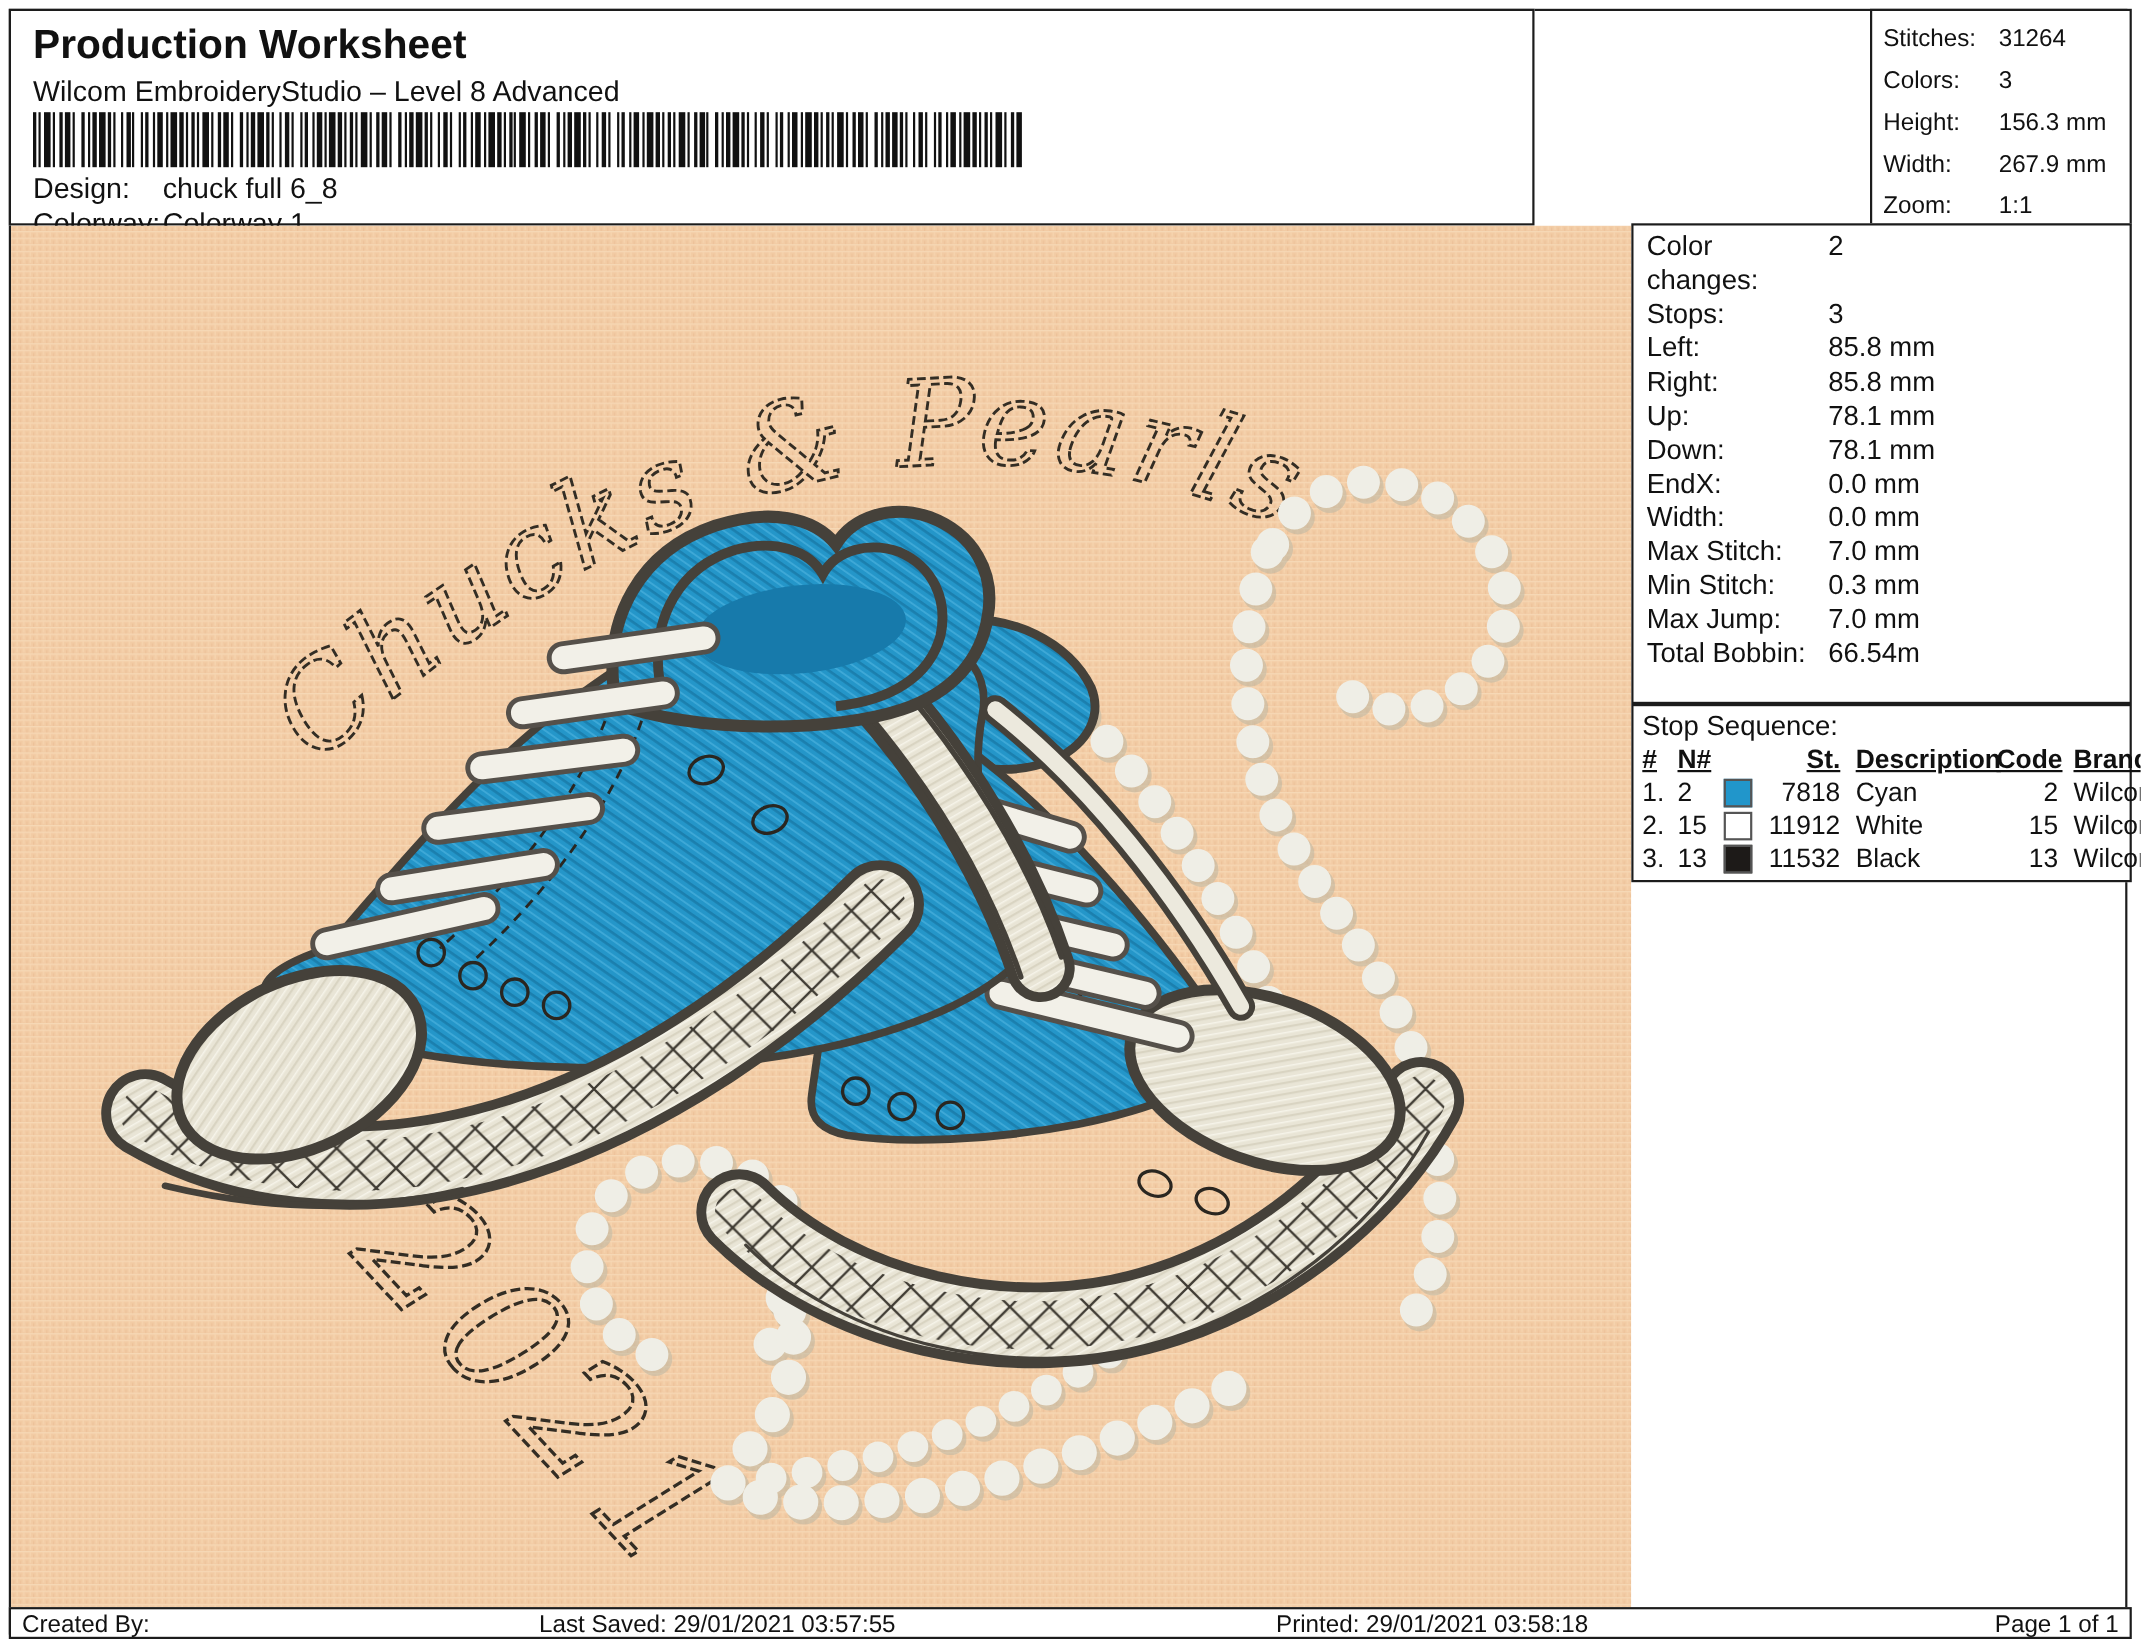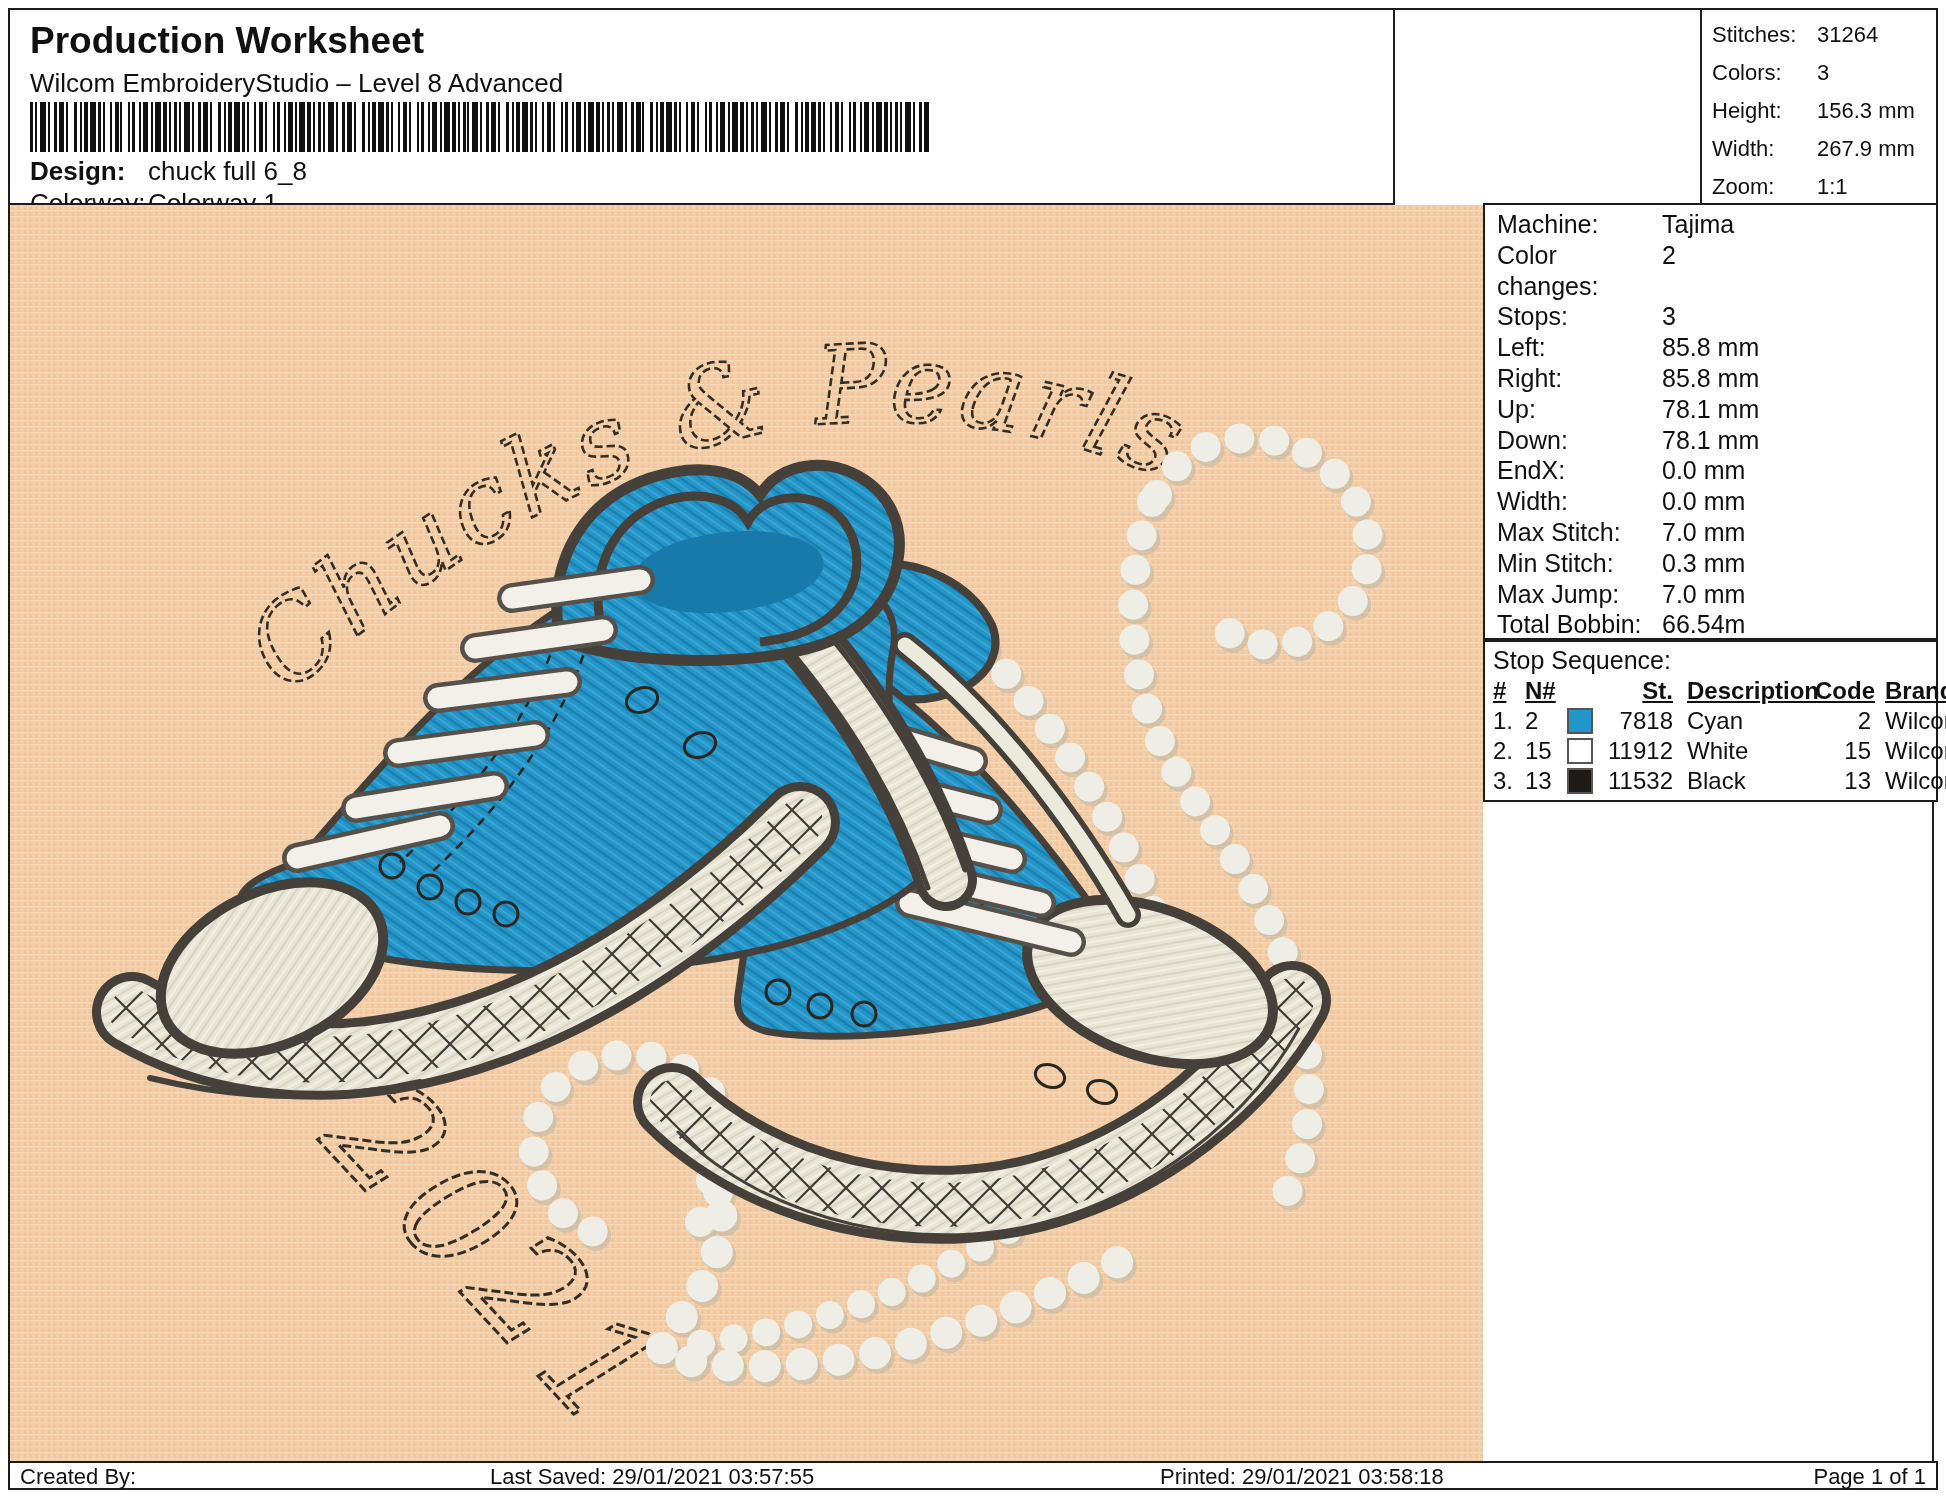--- a/index.html
+++ b/index.html
@@ -9,21 +9,21 @@
   
   .header-box{left:8px;top:8px;width:1387px;height:197px;border:2px solid #1c1c1c;box-sizing:border-box;background:#fff;}
   .title{left:20px;top:10px;font-size:37px;font-weight:bold;letter-spacing:0px;}
   .subtitle{left:20px;top:58px;font-size:26px;}
   .barcode{left:20px;top:92px;width:900px;height:50px;display:flex;align-items:stretch;}
   .barcode div{height:100%;}
   .kvrow{font-size:26px;display:flex;}
   .kvrow .k{display:inline-block;}
   .kvrow .v{display:inline-block;}
   .design-row{left:20px;top:146px;}
-  .design-row .k{width:118px;font-weight:bold;}
+  .design-row .k{width:118px;}
   .colorway-row{left:20px;top:178px;}
   .colorway-row .k{width:118px;}
   
   .summary-box{left:1700px;top:8px;width:238px;height:197px;border:2px solid #1c1c1c;box-sizing:border-box;background:#fff;padding:6px 0 0 10px;}
   .summary-box .kvrow{line-height:38px;font-size:22px;}
   .summary-box .k{width:105px;}
   
   .machine-box{left:1483px;top:203px;width:455px;height:437px;border:2px solid #1c1c1c;box-sizing:border-box;background:#fff;padding:4px 0 0 12px;}
   .machine-box .kvrow{line-height:30.8px;font-size:25px;}
   .machine-box .k{width:165px;}
@@ -383,24 +383,20 @@
       <span class="v">267.9 mm</span>
     </div>
   <div class="kvrow">
       <span class="k">Zoom:</span>
       <span class="v">1:1</span>
     </div>
 </div>
 
 <div class="abs machine-box">
   <div class="kvrow">
-      <span class="k">Machine:</span>
-      <span class="v">Tajima</span>
-    </div>
-  <div class="kvrow">
       <span class="k">Color changes:</span>
       <span class="v">2</span>
     </div>
   <div class="kvrow">
       <span class="k">Stops:</span>
       <span class="v">3</span>
     </div>
   <div class="kvrow">
       <span class="k">Left:</span>
       <span class="v">85.8 mm</span>

